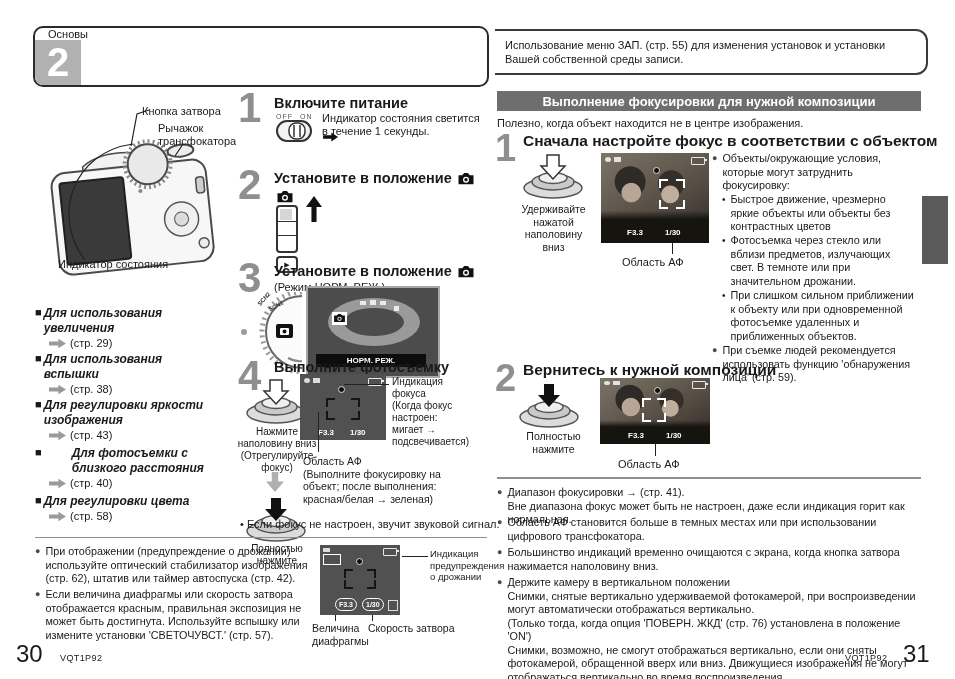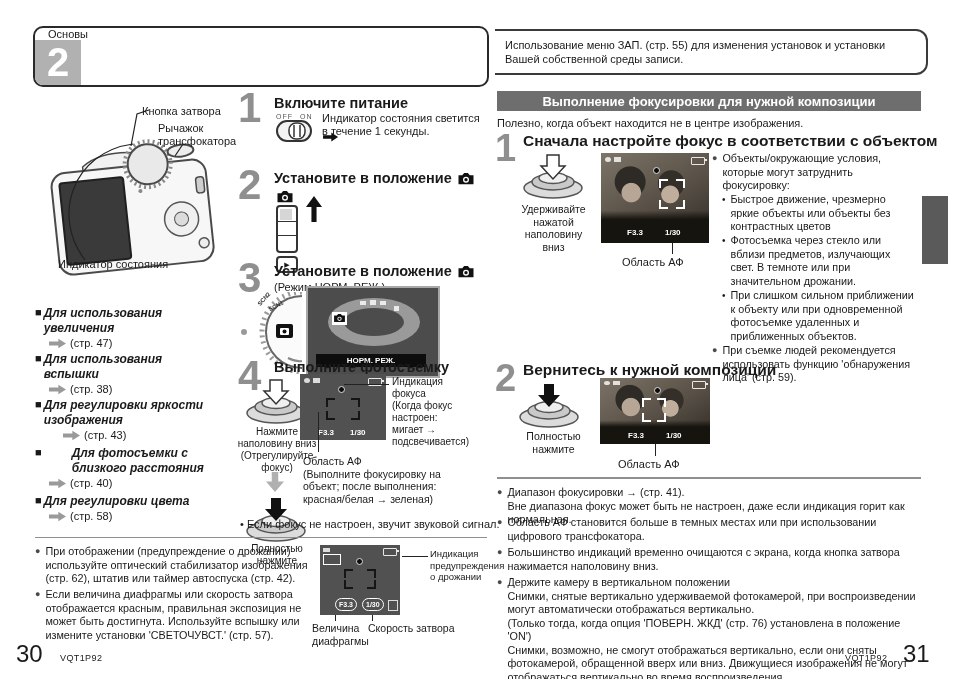--- a/index.html
+++ b/index.html
@@ -259,31 +259,31 @@
 подсвечивается)</div>
 <div class="x lbl105 pl" style="left:303px;top:455px;width:186px;">Область АФ
 (Выполните фокусировку на
 объект; после выполнения:
 красная/белая → зеленая)</div>
 <div class="x lbl11" style="left:240px;top:518px;">• Если фокус не настроен, звучит звуковой сигнал.</div>
 
 <div class="x refitem" style="left:35px;top:306px;width:200px;">
   <span class="sq">■</span><span class="reflabel pl" style="display:inline-block;vertical-align:top;">Для использования
 увеличения</span>
-  <div style="margin-left:14px;margin-top:1px;"><span class="ref-arrow"></span><span class="refpage">(стр. 47)</span></div>
+  <div style="margin-left:14px;margin-top:1px;"><span class="ref-arrow"></span><span class="refpage">(стр. 29)</span></div>
 </div>
 <div class="x refitem" style="left:35px;top:352px;width:200px;">
   <span class="sq">■</span><span class="reflabel pl" style="display:inline-block;vertical-align:top;">Для использования
 вспышки</span>
   <div style="margin-left:14px;margin-top:1px;"><span class="ref-arrow"></span><span class="refpage">(стр. 38)</span></div>
 </div>
 <div class="x refitem" style="left:35px;top:398px;width:210px;">
   <span class="sq">■</span><span class="reflabel pl" style="display:inline-block;vertical-align:top;">Для регулировки яркости
 изображения</span>
-  <div style="margin-left:28px;margin-top:1px;"><span class="ref-arrow"></span><span class="refpage">(стр. 43)</span></div>
+  <div style="margin-left:14px;margin-top:1px;"><span class="ref-arrow"></span><span class="refpage">(стр. 43)</span></div>
 </div>
 <div class="x refitem" style="left:35px;top:446px;width:210px;">
   <span class="sq">■</span><span class="reflabel pl" style="display:inline-block;vertical-align:top;margin-left:28px;">Для фотосъемки с
 близкого расстояния</span>
   <div style="margin-left:14px;margin-top:1px;"><span class="ref-arrow"></span><span class="refpage">(стр. 40)</span></div>
 </div>
 <div class="x refitem" style="left:35px;top:494px;width:210px;">
   <span class="sq">■</span><span class="reflabel pl" style="display:inline-block;vertical-align:top;">Для регулировки цвета</span>
   <div style="margin-left:14px;margin-top:1px;"><span class="ref-arrow"></span><span class="refpage">(стр. 58)</span></div>
 </div>

